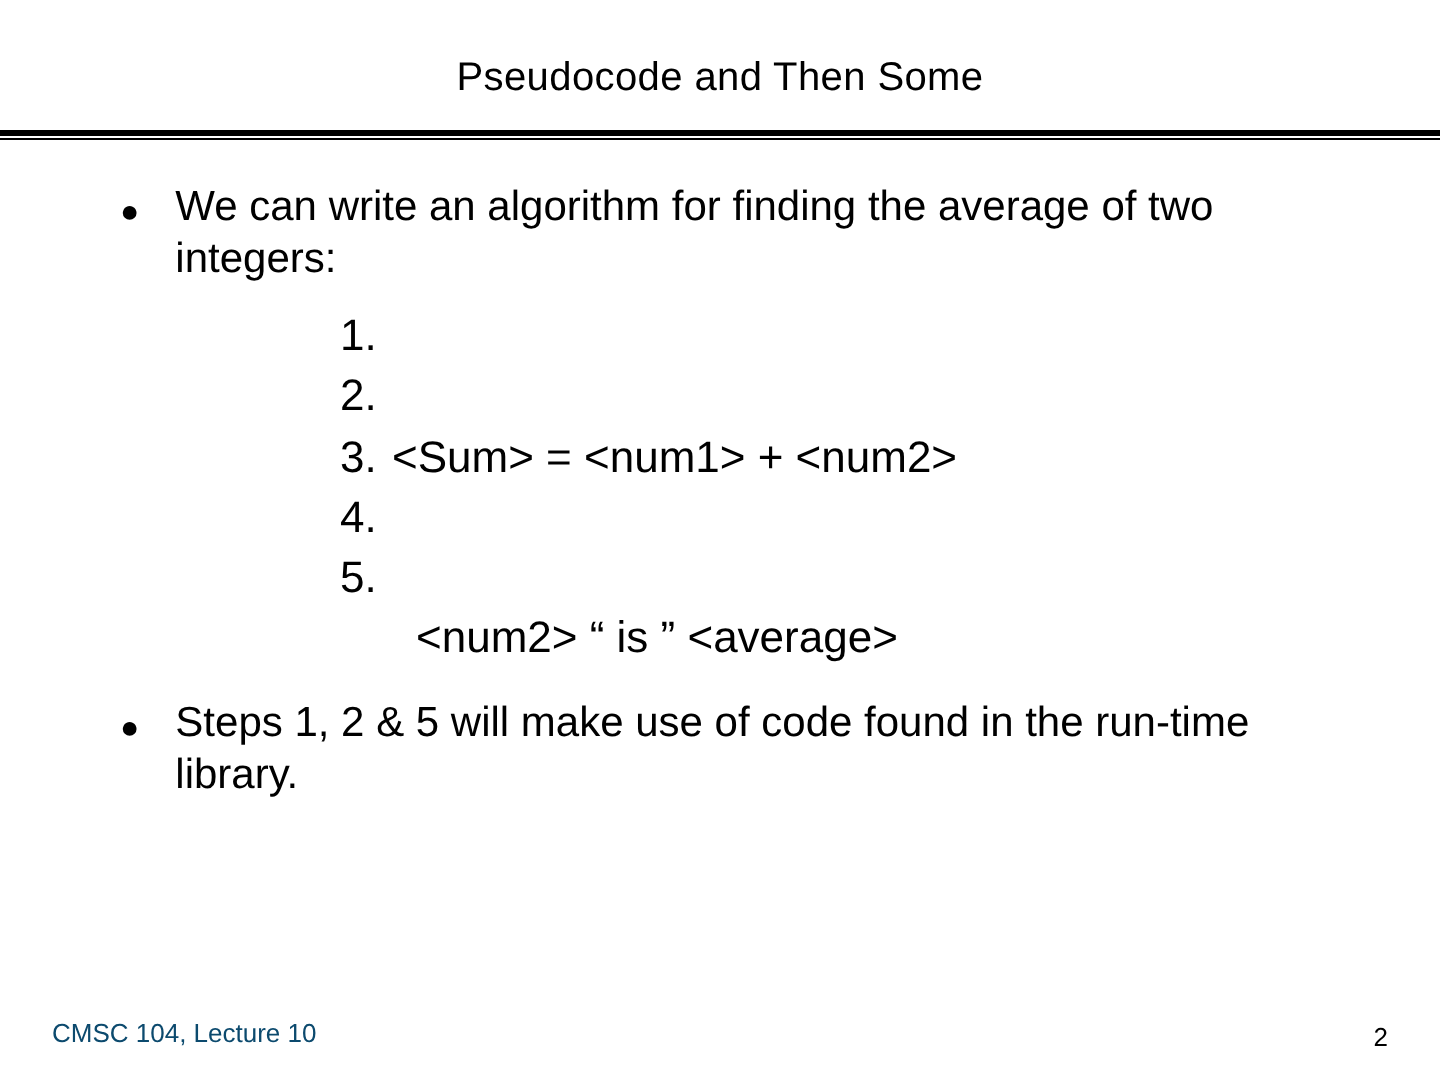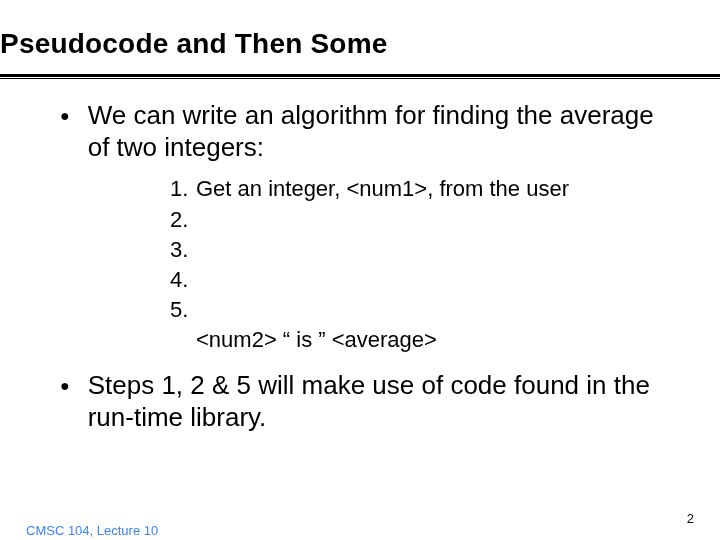--- a/index.html
+++ b/index.html
@@ -1,31 +1,31 @@
 <!DOCTYPE html>
 <html><head>
 <meta charset="utf-8">
 <style>
   * { margin: 0; padding: 0; box-sizing: border-box; }
   html, body { width: 720px; height: 540px; background: #fff; font-family: Arial, Helvetica, sans-serif; color: #000; }
   .slide { width: 720px; height: 540px; position: relative; padding: 28px 0 0 0; }
-  .title { font-size: 28px; font-weight: 700; letter-spacing: 0.2px; }
+  .title { font-size: 20px; text-align: center; font-weight: 400; letter-spacing: 0.2px; }
   .rule { margin-top: 14px; height: 6px; position: relative; }
   .rule .bar1 { position: absolute; left: 0; right: 0; top: 0; height: 3px; background: #000; }
   .rule .bar2 { position: absolute; left: 0; right: 0; top: 4px; height: 1px; background: #000; }
   .content { padding: 20px 50px 0 60px; }
   .bullet { display: flex; align-items: flex-start; margin-bottom: 10px; }
   .dot { font-size: 16px; line-height: 28px; margin-right: 18px; margin-top: 2px; }
-  .btext { font-size: 26px; line-height: 1.22; }
+  .btext { font-size: 21px; line-height: 1.22; }
   .steps { margin: 12px 0 16px 110px; }
   .step { font-size: 22px; line-height: 1.28; margin-bottom: 2px; display: flex; }
   .step .num { min-width: 26px; }
   .step .txt { }
-  .step .cont { margin-left: 26px; }
-  .footer-left { position: absolute; left: 26px; bottom: 2px; font-size: 13px; color: #3b82f6; }
+  .step .cont { margin-left: 38px; }
+  .footer-left { position: absolute; left: 26px; bottom: 16px; font-size: 13px; color: #0c4a6e; }
   .footer-right { position: absolute; right: 26px; bottom: 14px; font-size: 13px; color: #000; }
 </style>
 </head>
 <body>
 
 <div class="slide">
 
   <div class="title">Pseudocode and Then Some</div>
 
   <div class="rule">
@@ -36,27 +36,27 @@
   <div class="content">
 
     <div class="bullet">
       <span class="dot">●</span>
       <span class="btext">We can write an algorithm for finding the average of two integers:</span>
     </div>
 
     <div class="steps">
       <div class="step">
         <span class="num">1.</span>
-        <span class="txt">Get an integer, &lt;num1&gt;, from the user</span>
       </div>
       <div class="step">
         <span class="num">2.</span>
       </div>
       <div class="step">
         <span class="num">3.</span>
+        <span class="txt">&lt;Sum&gt; = &lt;num1&gt; + &lt;num2&gt;</span>
       </div>
       <div class="step">
         <span class="num">4.</span>
       </div>
       <div class="step">
         <span class="num">5.</span>
       </div>
       <div class="step">
         <span class="cont">&lt;num2&gt; “ is ” &lt;average&gt;</span>
       </div>

